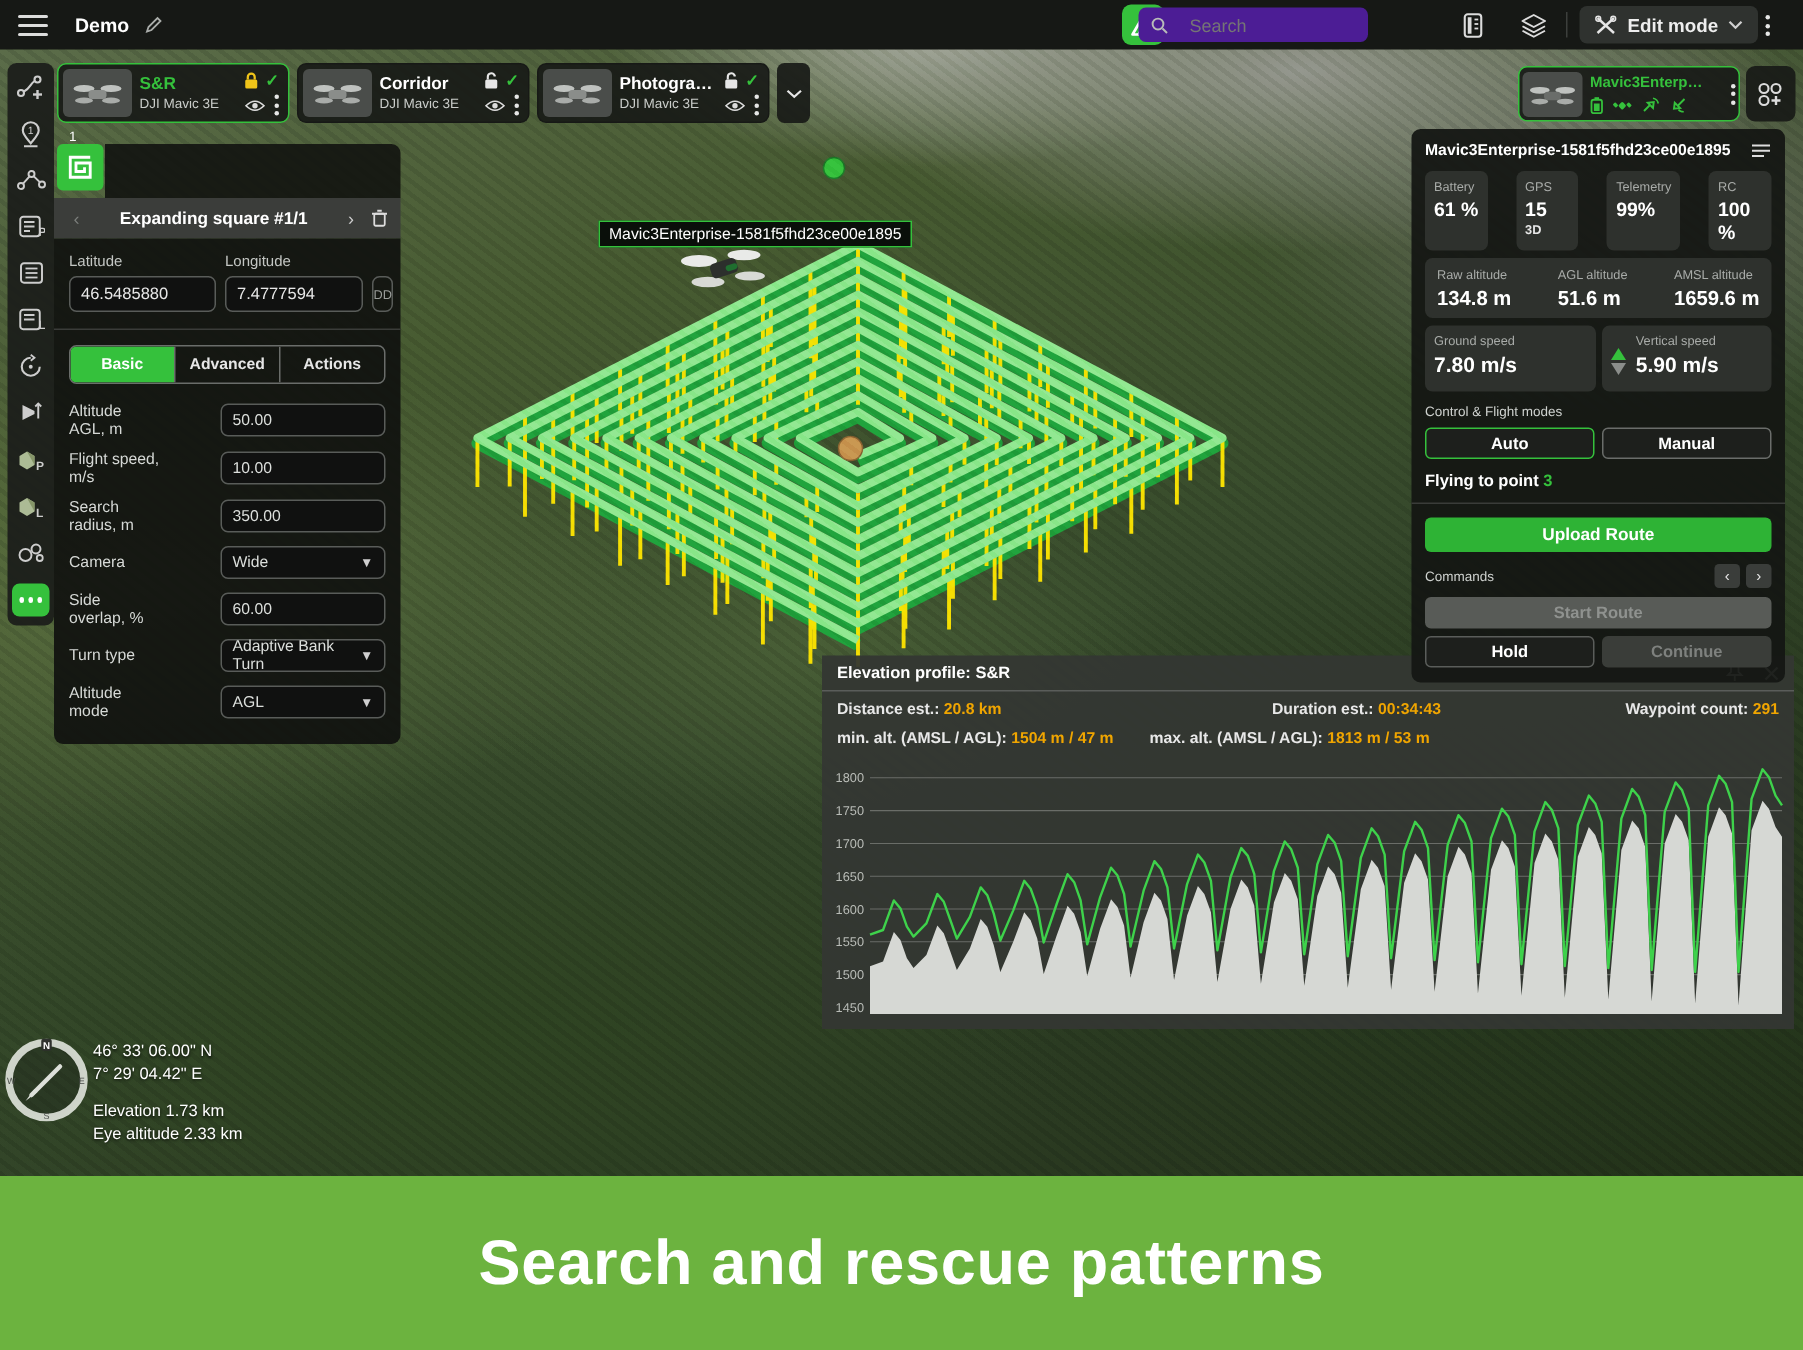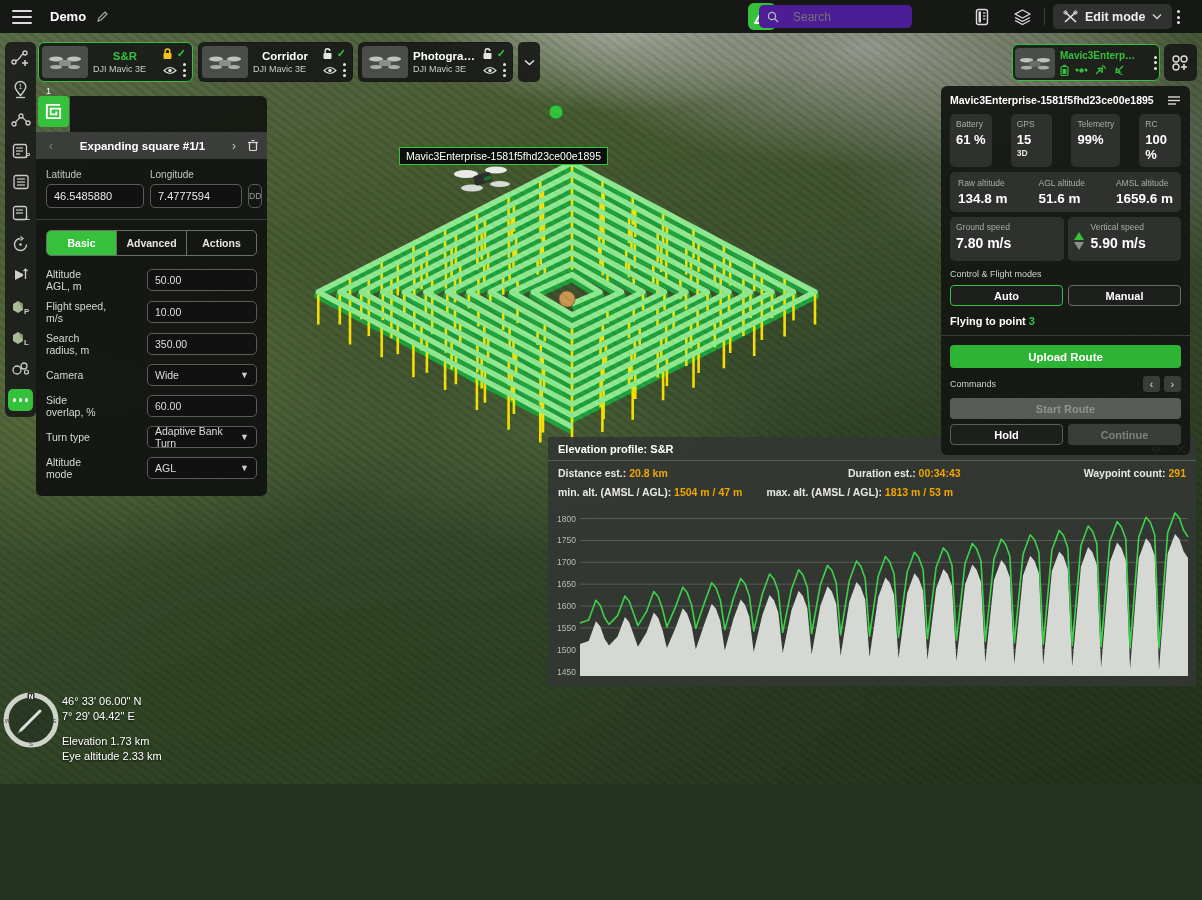--- a/index.html
+++ b/index.html
@@ -47,21 +47,21 @@
   .dots-v{ display:inline-flex; flex-direction:column; gap:2.5px; align-items:center;}
   .dots-v i{ width:3px; height:3px; border-radius:50%; background:#e6e6e6;}
 
   
   .tabs-row{ position:absolute; left:38px; top:42px; display:flex; gap:5px; z-index:20;}
   .route-card{ width:155px; height:40px; background:rgba(24,26,23,.92); border-radius:6px; border:1px solid rgba(24,26,23,.92);
     display:flex; align-items:center; padding:3px 6px 3px 3px; gap:5px;}
   .route-card.active{ border-color:#35c13c;}
   .thumb{ width:46px; height:32px; background:#4a4d4a; border-radius:4px; display:flex; align-items:center; justify-content:center; overflow:hidden;}
   .rc-mid{ flex:1; min-width:0;}
-  .rc-name{ font-size:11.5px; font-weight:bold; color:#fff; white-space:nowrap; overflow:hidden; text-overflow:ellipsis;text-align:center;}
+  .rc-name{ font-size:11.5px; font-weight:bold; color:#fff; white-space:nowrap; overflow:hidden; text-overflow:ellipsis;}
   .route-card.active .rc-name{ color:#35c13c;}
   .rc-sub{ font-size:9px; color:#cacdca; margin-top:2px;}
   .rc-right{ display:flex; flex-direction:column; align-items:flex-end; justify-content:space-between; height:32px; padding:1px 0;}
   .rc-top{ display:flex; gap:4px; align-items:center;}
   .rc-bot{ display:flex; gap:6px; align-items:center;}
   .chk{ color:#35c13c; font-size:11px; font-weight:bold;}
   .tabs-chevron{ width:22px; height:40px; background:rgba(24,26,23,.92); border-radius:5px; display:flex; align-items:center; justify-content:center;}
 
   
   .ltoolbar{ position:absolute; left:5px; top:42px; width:31px; background:rgba(28,30,27,.94); border-radius:6px;
@@ -825,14 +825,17 @@
     </svg>
   </div>
   <div class="coords">
     <div>46° 33' 06.00" N</div>
     <div>7° 29' 04.42" E</div>
     <div class="gap"></div>
     <div>Elevation 1.73 km</div>
     <div>Eye altitude 2.33 km</div>
   </div>
 
+  <div class="banner">
+    <div class="banner-text">Search and rescue patterns</div>
+  </div>
 
 </div>
 
 </body></html>

